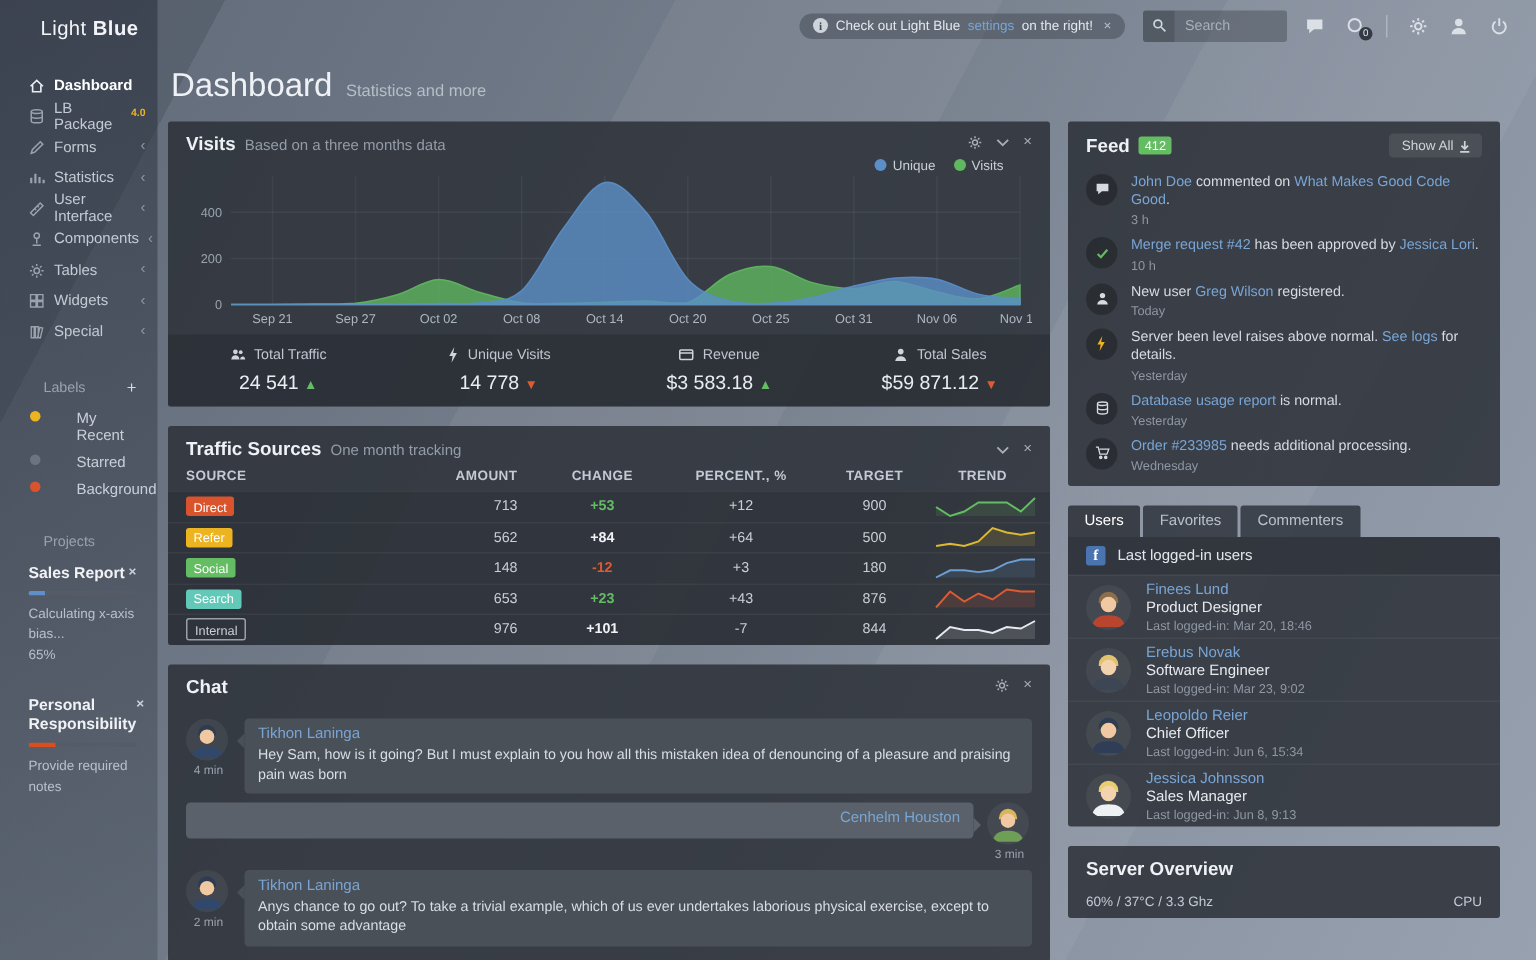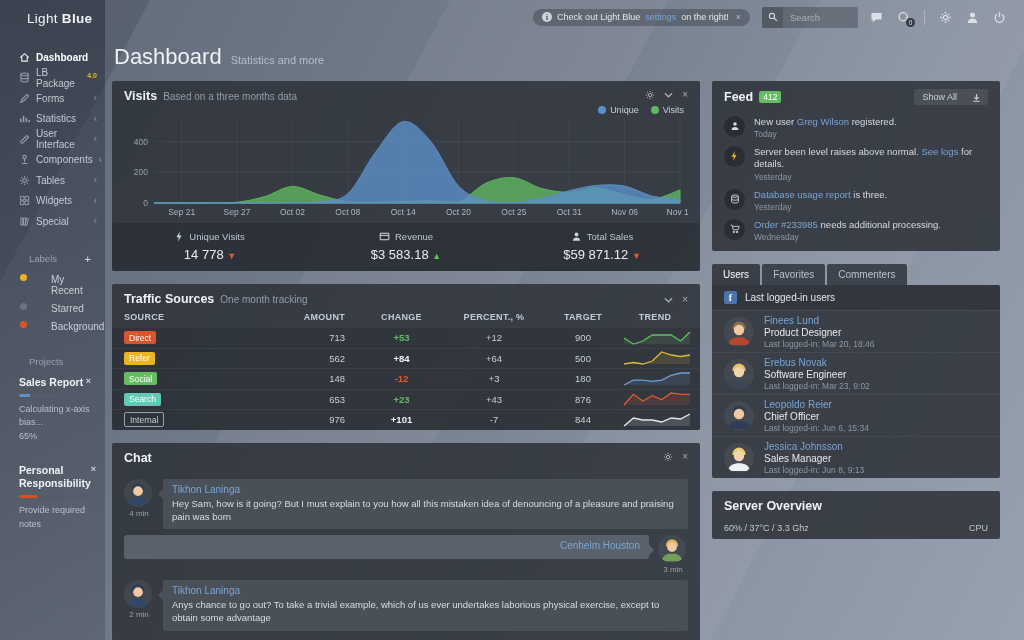--- a/index.html
+++ b/index.html
@@ -60,21 +60,21 @@
   .col-left{width:588px;display:flex;flex-direction:column;gap:13px}
   .col-right{width:288px;display:flex;flex-direction:column;gap:13px}
   .panel{background:rgba(45,50,58,.88);border-radius:2px;color:#dfe4ea}
   .phead{display:flex;align-items:baseline;gap:6px;padding:8px 12px 6px}
   .ptitle{font-size:12.5px;font-weight:bold;color:#eef1f5}
   .psub{font-size:10px;color:#949ca7}
   .pctrl{margin-left:auto;display:flex;align-items:center;gap:9px;color:#a6adb7}
   .pctrl span{cursor:pointer;display:flex;line-height:1;font-size:10px}
   
   .chart-wrap{position:relative;padding:0 12px}
-  .legend{position:absolute;top:-4px;right:16px;display:flex;gap:12px;font-size:9px;color:#c9cfd8;z-index:2}
+  .legend{position:absolute;top:-4px;right:31px;display:flex;gap:12px;font-size:9px;color:#c9cfd8;z-index:2}
   .legend .li{display:flex;align-items:center;gap:4px}
   .legend .dot{width:8px;height:8px}
   .stats-row{display:flex;background:rgba(0,0,0,.15);padding:8px 0 9px;margin-top:2px}
   .stat{flex:1;text-align:center}
   .stat-label{display:flex;justify-content:center;align-items:center;gap:5px;font-size:9.5px;color:#bfc6d0}
   .stat-label svg{color:#cfd5dc}
   .stat-value{margin-top:5px;font-size:13px;color:#e9edf2}
   .arr-up{color:#64bd63;font-size:9px}.arr-dn{color:#dd5b33;font-size:9px}
   
   .t-head,.t-row{display:grid;grid-template-columns:140px 95px 85px 100px 78px 1fr;align-items:center;padding:0 12px}
@@ -94,21 +94,21 @@
   .bubble{position:relative;flex:1;background:#4a5058;border-radius:3px;padding:5px 9px 6px}
   .bubble.right{background:#5a616a}
   .bubble .bname{font-size:10px;color:#79a5d5;margin-bottom:2px}
   .bubble .btext{font-size:9.5px;color:#d9dde4;line-height:1.4}
   .msg.right .bname,.msg.right .btext{text-align:right}
   .bubble.left::before{content:"";position:absolute;left:-5px;top:10px;border:5px solid transparent;border-right-color:#4a5058;border-left:0}
   .bubble.right::after{content:"";position:absolute;right:-5px;top:10px;border:5px solid transparent;border-left-color:#5a616a;border-right:0}
   
   .feed-head{display:flex;align-items:center;gap:6px;padding:8px 12px 7px}
   .gbadge{background:#64bd63;color:#fff;font-size:8.5px;font-weight:normal;padding:1px 4px;border-radius:2px}
-  .showall{margin-left:auto;display:flex;align-items:flex-end;gap:16px;background:rgba(255,255,255,.09);
+  .showall{margin-left:auto;display:flex;align-items:flex-end;gap:4px;background:rgba(255,255,255,.09);
     color:#cdd3db;font-size:9px;padding:3px 8px;border-radius:3px;border:none;cursor:pointer;font-family:"Liberation Sans",sans-serif}
   .feed-item{display:flex;gap:9px;padding:3.5px 12px;align-items:flex-start}
   .fico{width:21px;height:21px;border-radius:50%;background:rgba(0,0,0,.26);flex:none;
     display:flex;align-items:center;justify-content:center;color:#d6dbe2}
   .fico.green{color:#64bd63}.fico.yellow{color:#edb421}
   .ftext{font-size:9.5px;color:#d6dbe2;line-height:1.3}
   .ftext a{color:#79a5d5;text-decoration:none;cursor:pointer}
   .ftime{font-size:8.5px;color:#8f97a2;margin-top:1px}
   
   .tabs{display:flex;gap:2px}
@@ -384,20 +384,32 @@
                   <text x="445.2631578947368" y="106" text-anchor="middle" fill="#aeb6c0" font-size="8.5">Oct 31</text>
                   <text x="500.63157894736844" y="106" text-anchor="middle" fill="#aeb6c0" font-size="8.5">Nov 06</text>
                   <text x="556" y="106" text-anchor="middle" fill="#aeb6c0" font-size="8.5">Nov 12</text>
                   <path d="M30,94 C34.6140350877193,94 48.4561403508772,94 57.684210526315795,94 C66.9122807017544,93.94880952380953 76.14035087719299,93.82083333333333 85.36842105263159,93.69285714285714 C94.59649122807019,93.56488095238095 103.82456140350877,94 113.05263157894737,93.23214285714286 C122.28070175438597,92.20833333333334 131.50877192982458,90.18630952380953 140.73684210526318,87.55 C149.96491228070178,84.91369047619047 159.19298245614036,77.67023809523809 168.42105263157896,77.41428571428571 C177.64912280701756,77.15833333333333 186.87719298245614,83.45476190476191 196.10526315789474,86.01428571428572 C205.33333333333334,88.57380952380953 214.56140350877192,91.56845238095238 223.78947368421052,92.77142857142857 C233.01754385964912,93.97440476190476 242.24561403508773,93.28333333333333 251.47368421052633,93.23214285714286 C260.70175438596493,93.18095238095239 269.9298245614035,92.72023809523809 279.1578947368421,92.46428571428571 C288.38596491228066,92.20833333333333 297.61403508771934,91.64523809523808 306.8421052631579,91.69642857142857 C316.0701754385965,91.74761904761905 325.2982456140351,94 334.5263157894737,92.77142857142857 C343.7543859649123,89.82797619047619 352.9824561403509,78.05416666666666 362.2105263157895,74.03571428571428 C371.43859649122805,70.0172619047619 380.6666666666667,67.76488095238093 389.89473684210526,68.66071428571428 C399.12280701754383,69.55654761904762 408.35087719298247,76.97916666666667 417.57894736842104,79.41071428571429 C426.8070175438596,81.84226190476191 436.0350877192982,83.37797619047619 445.2631578947368,83.25 C454.49122807017545,83.12202380952381 463.719298245614,78.25892857142857 472.94736842105266,78.64285714285714 C482.1754385964913,79.02678571428571 491.40350877192986,83.63392857142857 500.63157894736844,85.55357142857143 C509.859649122807,87.47321428571429 519.0877192982456,90.92857142857143 528.3157894736842,90.16071428571429 C537.5438596491227,89.39285714285715 551.3859649122807,82.48214285714286 556,80.94642857142857 L556,94 L30,94 Z" fill="#5fb760" fill-opacity="0.8" stroke="#5fb760" stroke-width="1" stroke-opacity="0.9"></path>
                   <path d="M30,94 C34.6140350877193,94 48.4561403508772,94 57.684210526315795,94 C66.9122807017544,94 76.14035087719299,94 85.36842105263159,94 C94.59649122807019,94 103.82456140350877,94 113.05263157894737,94 C122.28070175438597,94 131.50877192982458,94 140.73684210526318,94 C149.96491228070178,93.89761904761905 159.19298245614036,93.5904761904762 168.42105263157896,93.38571428571429 C177.64912280701756,93.18095238095238 186.87719298245614,94 196.10526315789474,92.77142857142857 C205.33333333333334,91.33809523809524 214.56140350877192,93.02738095238095 223.78947368421052,84.78571428571429 C233.01754385964912,76.54404761904763 242.24561403508773,55.351190476190474 251.47368421052633,43.32142857142857 C260.70175438596493,31.291666666666664 269.9298245614035,14.398809523809527 279.1578947368421,12.607142857142861 C288.38596491228066,10.815476190476195 297.61403508771934,21.82142857142857 306.8421052631579,32.57142857142857 C316.0701754385965,43.32142857142857 325.2982456140351,67.25297619047619 334.5263157894737,77.10714285714286 C343.7543859649123,86.96130952380953 352.9824561403509,89.00892857142857 362.2105263157895,91.69642857142857 C371.43859649122805,94 380.6666666666667,93.61607142857143 389.89473684210526,93.23214285714286 C399.12280701754383,92.84821428571429 408.35087719298247,91.3125 417.57894736842104,89.39285714285714 C426.8070175438596,87.47321428571428 436.0350877192982,83.88988095238095 445.2631578947368,81.71428571428571 C454.49122807017545,79.53869047619047 463.719298245614,77.10714285714286 472.94736842105266,76.33928571428572 C482.1754385964913,75.57142857142858 491.40350877192986,75.3154761904762 500.63157894736844,77.10714285714286 C509.859649122807,78.89880952380952 519.0877192982456,84.91369047619047 528.3157894736842,87.08928571428571 C537.5438596491227,89.26488095238095 551.3859649122807,89.64880952380953 556,90.16071428571429 L556,94 L30,94 Z" fill="#5b8fc7" fill-opacity="0.8" stroke="#5b8fc7" stroke-width="1" stroke-opacity="0.9"></path>
                 </svg>
             </div>
             <div class="stats-row">
               <div class="stat">
                 <div class="stat-label">
+                    <svg width="11" height="11" viewBox="0 0 14 14" fill="currentColor">
+                      <circle cx="5" cy="4.5" r="2"></circle>
+                      <circle cx="9.5" cy="4.8" r="1.6"></circle>
+                      <path d="M1.5 11c.3-2.4 1.7-3.5 3.5-3.5S8.2 8.6 8.5 11z"></path>
+                      <path d="M9 11c.2-1.7 1-2.7 2.5-2.6 1 .1 1.6 1 1.8 2.6z"></path>
+                    </svg>
+                    <span>Total Traffic</span>
+                  </div>
+                <div class="stat-value"><span>24 541</span> <span class="arr-up">▲</span></div>
+              </div>
+              <div class="stat">
+                <div class="stat-label">
                     <svg width="9" height="11" viewBox="0 0 12 14" fill="currentColor">
                       <path d="M6.5 0 2 8h3l-1 6 4.8-8.5H5.5z"></path>
                     </svg>
                     <span>Unique Visits</span>
                   </div>
                 <div class="stat-value"><span>14 778</span> <span class="arr-dn">▼</span></div>
               </div>
               <div class="stat">
                 <div class="stat-label">
                     <svg width="11" height="11" viewBox="0 0 14 14" fill="none" stroke="currentColor" stroke-width="1.3">
@@ -578,20 +590,42 @@
               <button class="showall">
                   <span>Show All</span>
                   <svg width="7" height="8" viewBox="0 0 8 9" fill="none" stroke="currentColor" stroke-width="1.3">
                     <path d="M4 0v5M1.5 3.5 4 6l2.5-2.5M0.5 8.2h7"></path>
                   </svg>
                 </button>
             </div>
             <div class="feed-item">
               <span class="fico">
                   <svg width="10" height="10" viewBox="0 0 14 14" fill="currentColor">
+                    <path d="M1.5 2.2h11v7h-6L3 12V9.2H1.5z"></path>
+                  </svg>
+                </span>
+              <span>
+                <div class="ftext"><a>John Doe</a><span> commented on </span><a>What Makes Good Code Good</a><span>.</span></div>
+                <div class="ftime">3 h</div>
+              </span>
+            </div>
+            <div class="feed-item">
+              <span class="fico green">
+                  <svg width="10" height="10" viewBox="0 0 14 14" fill="none" stroke="currentColor" stroke-width="2">
+                    <path d="M2.5 7.5 5.5 10.5 11.5 3.5"></path>
+                  </svg>
+                </span>
+              <span>
+                <div class="ftext"><a>Merge request #42</a><span> has been approved by </span><a>Jessica Lori</a><span>.</span></div>
+                <div class="ftime">10 h</div>
+              </span>
+            </div>
+            <div class="feed-item">
+              <span class="fico">
+                  <svg width="10" height="10" viewBox="0 0 14 14" fill="currentColor">
                     <circle cx="7" cy="4.3" r="2.5"></circle>
                     <path d="M2 12.6c.4-2.9 2.3-4.3 5-4.3s4.6 1.4 5 4.3z"></path>
                   </svg>
                 </span>
               <span>
                 <div class="ftext"><span>New user </span><a>Greg Wilson</a><span> registered.</span></div>
                 <div class="ftime">Today</div>
               </span>
             </div>
             <div class="feed-item">
@@ -606,21 +640,21 @@
               </span>
             </div>
             <div class="feed-item">
               <span class="fico">
                   <svg width="10" height="10" viewBox="0 0 12 12" fill="none" stroke="currentColor" stroke-width="1.1">
                     <ellipse cx="6" cy="2.6" rx="4" ry="1.4"></ellipse>
                     <path d="M2 2.6v6.8c0 .8 1.8 1.4 4 1.4s4-.6 4-1.4V2.6M2 6c0 .8 1.8 1.4 4 1.4S10 6.8 10 6"></path>
                   </svg>
                 </span>
               <span>
-                <div class="ftext"><a>Database usage report</a><span> is three.</span></div>
+                <div class="ftext"><a>Database usage report</a><span> is normal.</span></div>
                 <div class="ftime">Yesterday</div>
               </span>
             </div>
             <div class="feed-item" style="padding-bottom:9px">
               <span class="fico">
                   <svg width="10" height="10" viewBox="0 0 13 12" fill="none" stroke="currentColor" stroke-width="1.1">
                     <path d="M.8 1h2l1.5 6h6L12 2.6H4"></path>
                     <circle cx="5" cy="9.8" r="1" fill="currentColor"></circle>
                     <circle cx="9.3" cy="9.8" r="1" fill="currentColor"></circle>
                   </svg>

